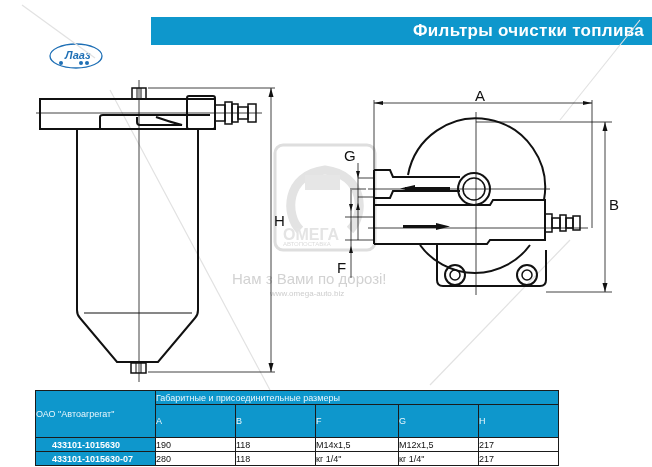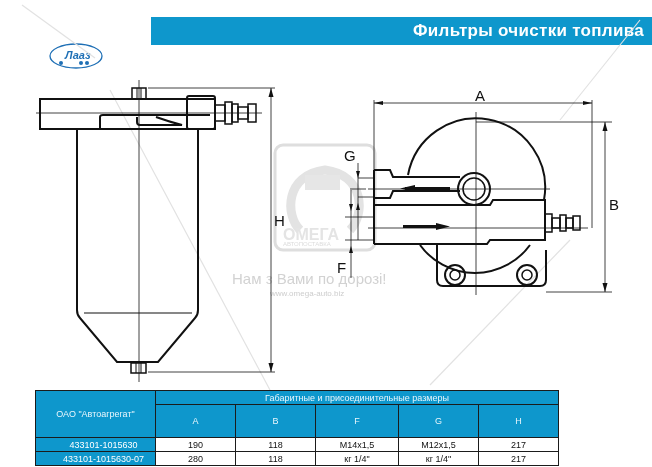--- a/index.html
+++ b/index.html
@@ -7,23 +7,23 @@
          font-family:"Liberation Sans", sans-serif; }
   .abs { position:absolute; }
   .logo { left:48px; top:10px; width:56px; height:28px;margin-top:32px; }
   .title-bar { left:151px; top:17px; width:501px; height:28px; background:#0e97cc; }
   .title-text { position:absolute; right:8px; top:4px; color:#fff; font-weight:bold; font-size:17px;
                 letter-spacing:0.3px; }
   .drawing { left:0; top:0; width:652px; height:390px; }
   .wm-text { color:#d0d0d0; font-size:15px; }
   table.spec { position:absolute; left:35px; top:390px; width:523px; border-collapse:collapse;
                font-size:9px; color:#111; table-layout:fixed; }
-  table.spec td { border:1px solid #1b1b1b; padding:0; height:13px; text-align:center; }
+  table.spec td { border:1px solid #1b1b1b; padding:0; height:13px; text-align:left; }
   table.spec td.hd { background:#0e97cc; color:#e8f6fc; }
-  table.spec td.rowlbl { background:#0e97cc; color:#ffffff; text-align:center; padding-left:16px; }
+  table.spec td.rowlbl { background:#0e97cc; color:#ffffff; text-align:left; padding-left:16px;font-weight:bold; }
   table.spec td.val { background:#ffffff; }
   .lbl { font-family:"Liberation Sans", sans-serif; font-size:15px; fill:#111; }
 </style>
 </head>
 <body>
 
 <div class="abs logo">
   <svg width="56" height="28" viewBox="0 0 56 28">
     <ellipse cx="28" cy="14" rx="26" ry="12" fill="#fff" stroke="#1e6fb5" stroke-width="1.3"></ellipse>
     <text x="17" y="17" font-family="Liberation Sans, sans-serif" font-style="italic" font-weight="bold" font-size="11" fill="#1e6fb5">Лааз</text>

